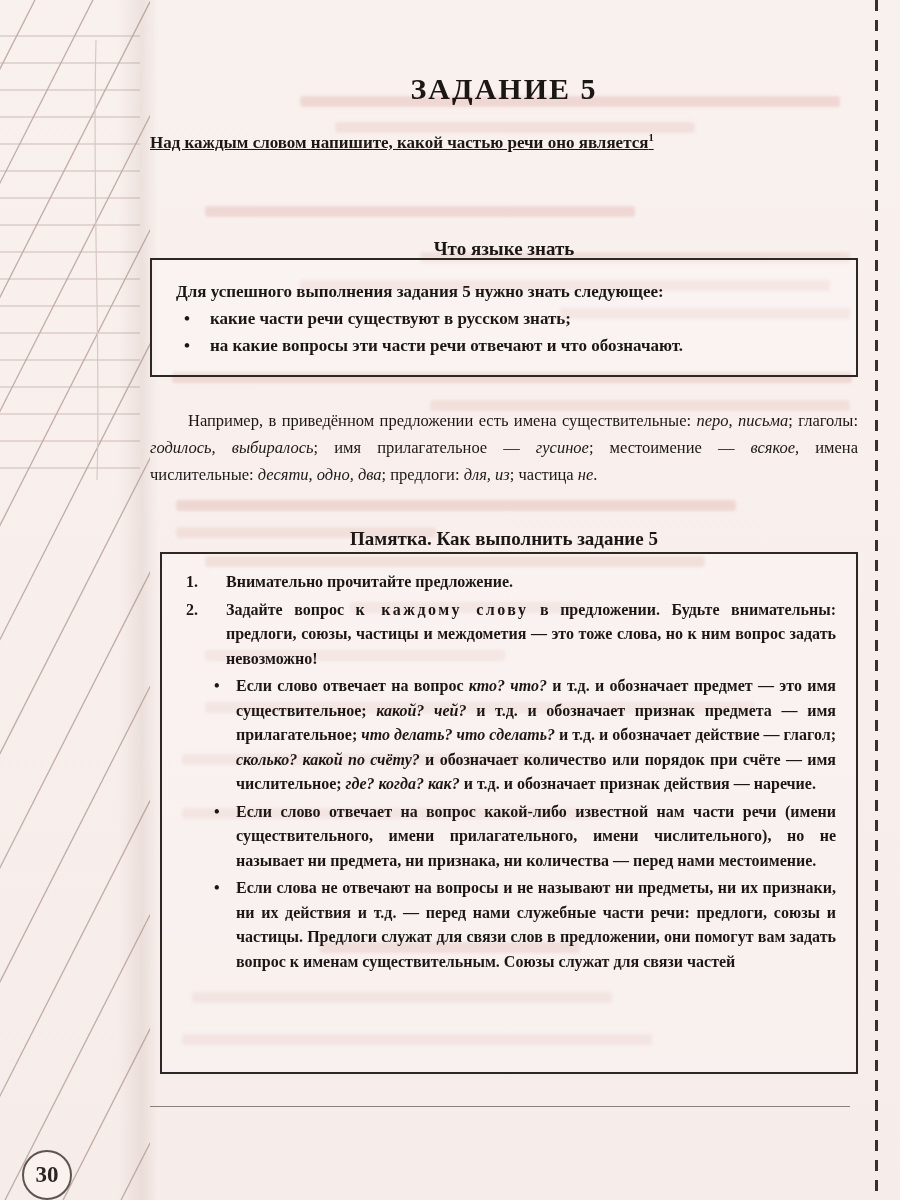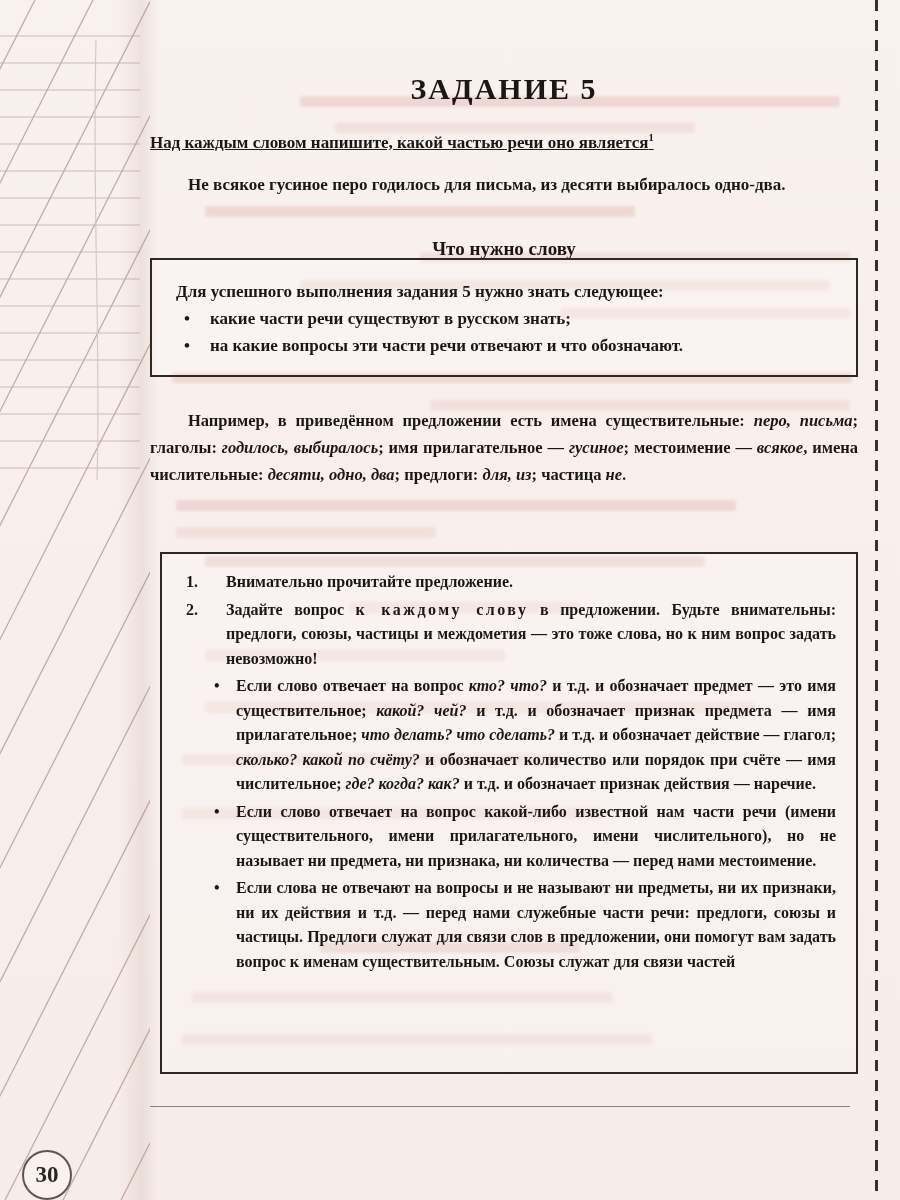--- a/index.html
+++ b/index.html
@@ -24,21 +24,21 @@
   .title{top:52px;text-align:center;font-size:30px;font-weight:bold;letter-spacing:2px;}
   .instruction{top:114px;font-size:17px;font-weight:bold;line-height:1.4;text-decoration:underline;}
   .para1{top:154px;font-size:17px;font-weight:bold;line-height:27px;text-indent:38px;text-align:justify;}
   .sec-title{text-align:center;font-size:19px;font-weight:bold;}
   .know-title{top:222px;}
   .box{box-sizing:border-box;border:2px solid #2e2825;background:rgba(255,255,255,.22);}
   .box1{top:258px;padding:18px 24px 16px 24px;font-size:17px;font-weight:bold;line-height:27px;}
   .kb-row{display:flex;}
   .kb-dot{width:26px;padding-left:8px;flex:0 0 auto;}
   .kb-text{flex:1;}
-  .example{top:390px;font-size:16.5px;font-weight:bold;line-height:27px;text-indent:38px;text-align:justify;}
+  .example{top:390px;font-size:16.5px;font-weight:normal;line-height:27px;text-indent:38px;text-align:justify;}
   .memo-title{top:512px;}
   .box2{top:552px;left:160px;width:698px;min-height:522px;padding:16px 20px 18px 12px;
     font-size:16px;font-weight:bold;line-height:24.5px;}
   .step{display:flex;margin-bottom:3px;}
   .step-num{width:40px;padding-left:12px;flex:0 0 auto;font-weight:bold;}
   .step-text{flex:1;text-align:justify;}
   .mrow{display:flex;margin-top:3px;}
   .mdot{width:22px;margin-left:40px;flex:0 0 auto;}
   .mtext{flex:1;text-align:justify;}
   .it{font-style:italic;}
@@ -114,38 +114,38 @@
   <div class="ghost g1" style="left:320px;top:942px;width:260px;"></div>
   <div class="ghost g2" style="left:192px;top:992px;width:420px;"></div>
   <div class="ghost g2" style="left:182px;top:1034px;width:470px;"></div>
 
   <div class="cut-line"></div>
 
   <h1 class="abs title">ЗАДАНИЕ 5</h1>
 
   <p class="abs instruction"><span>Над каждым словом напишите, какой частью речи оно является</span><sup>1</sup></p>
 
-  <p class="abs para1">Не всякое гусиное перо годилось для письма, из десяти выбиралось одно-два.</p>
 
-  <h2 class="abs sec-title know-title">Что нужно слову</h2>
+  <h2 class="abs sec-title know-title">Что языке знать</h2>
 
   <div class="abs box box1">
     <div>Для успешного выполнения задания 5 нужно знать следующее:</div>
     <div class="kb-row">
       <span class="kb-dot">•</span>
       <span class="kb-text">какие части речи существуют в русском знать;</span>
     </div>
     <div class="kb-row">
       <span class="kb-dot">•</span>
       <span class="kb-text">на какие вопросы эти части речи отвечают и что обозначают.</span>
     </div>
   </div>
 
   <p class="abs example"><span>Например, в приведённом предложении есть имена существительные: </span><span class="it">перо, письма</span><span>; глаголы: </span><span class="it">годилось, выбиралось</span><span>; имя прилагательное — </span><span class="it">гусиное</span><span>; местоимение — </span><span class="it">всякое</span><span>, имена числительные: </span><span class="it">десяти, одно, два</span><span>; предлоги: </span><span class="it">для, из</span><span>; частица </span><span class="it">не</span><span>.</span></p>
 
+  <h2 class="abs sec-title memo-title">Памятка. Как выполнить задание 5</h2>
 
   <div class="abs box box2">
     <div class="step">
       <span class="step-num">1.</span>
       <div class="step-text"><span>Внимательно прочитайте предложение.</span></div>
     </div>
     <div class="step">
       <span class="step-num">2.</span>
       <div class="step-text"><span>Задайте вопрос </span><span class="sp">к каждому слову</span><span> в предложении. Будьте внимательны: предлоги, союзы, частицы и междометия — это тоже слова, но к ним вопрос задать невозможно!</span></div>
     </div>

